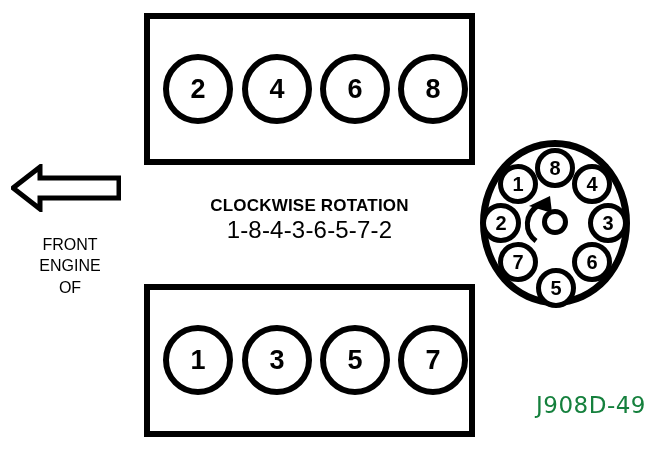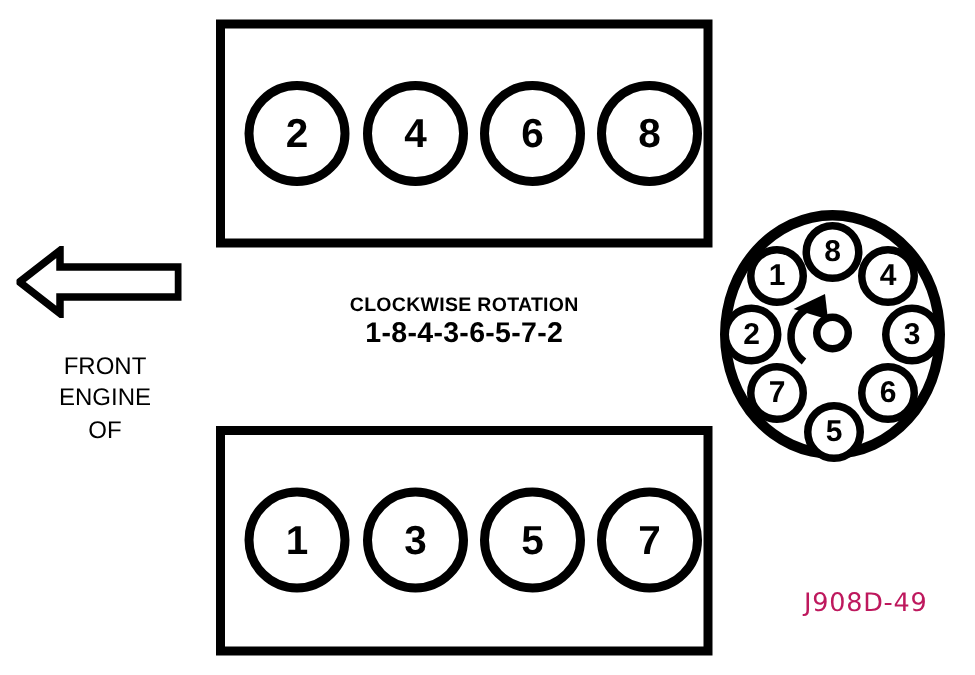--- a/index.html
+++ b/index.html
@@ -51,28 +51,28 @@
 
   
   #caption {
     position: absolute;
     left: 144px;
     top: 196px;
     width: 331px;
     text-align: center;
   }
   #caption-rotation {
-    font-size: 13px;
+    font-size: 17px;
     font-weight: bold;
     letter-spacing: 0.2px;
     line-height: 1.12;
   }
   #caption-firing-order {
-    font-size: 19px;
-    font-weight: bold;
+    font-size: 24px;
+    font-weight: normal;
     letter-spacing: 0.2px;
     line-height: 1.25;
   }
 
   
   #front-arrow {
     position: absolute;
     left: 11px;
     top: 164px;
     width: 110px;
@@ -146,24 +146,24 @@
     width: 40px;
     height: 50px;
   }
 
   
   #figure-id {
     position: absolute;
     left: 536px;
     top: 392px;
     font-family: "DejaVu Sans", sans-serif;
-    font-size: 17px;
+    font-size: 23px;
     font-weight: normal;
     letter-spacing: 0.5px;
-    color: #be185d;
+    color: #15803d;
   }
 </style>
 </head>
 <body>
 
 <div id="diagram-root">
 
   <div class="bank" id="bank-top">
     <div class="cylinder cyl-0">
       <span>2</span>

